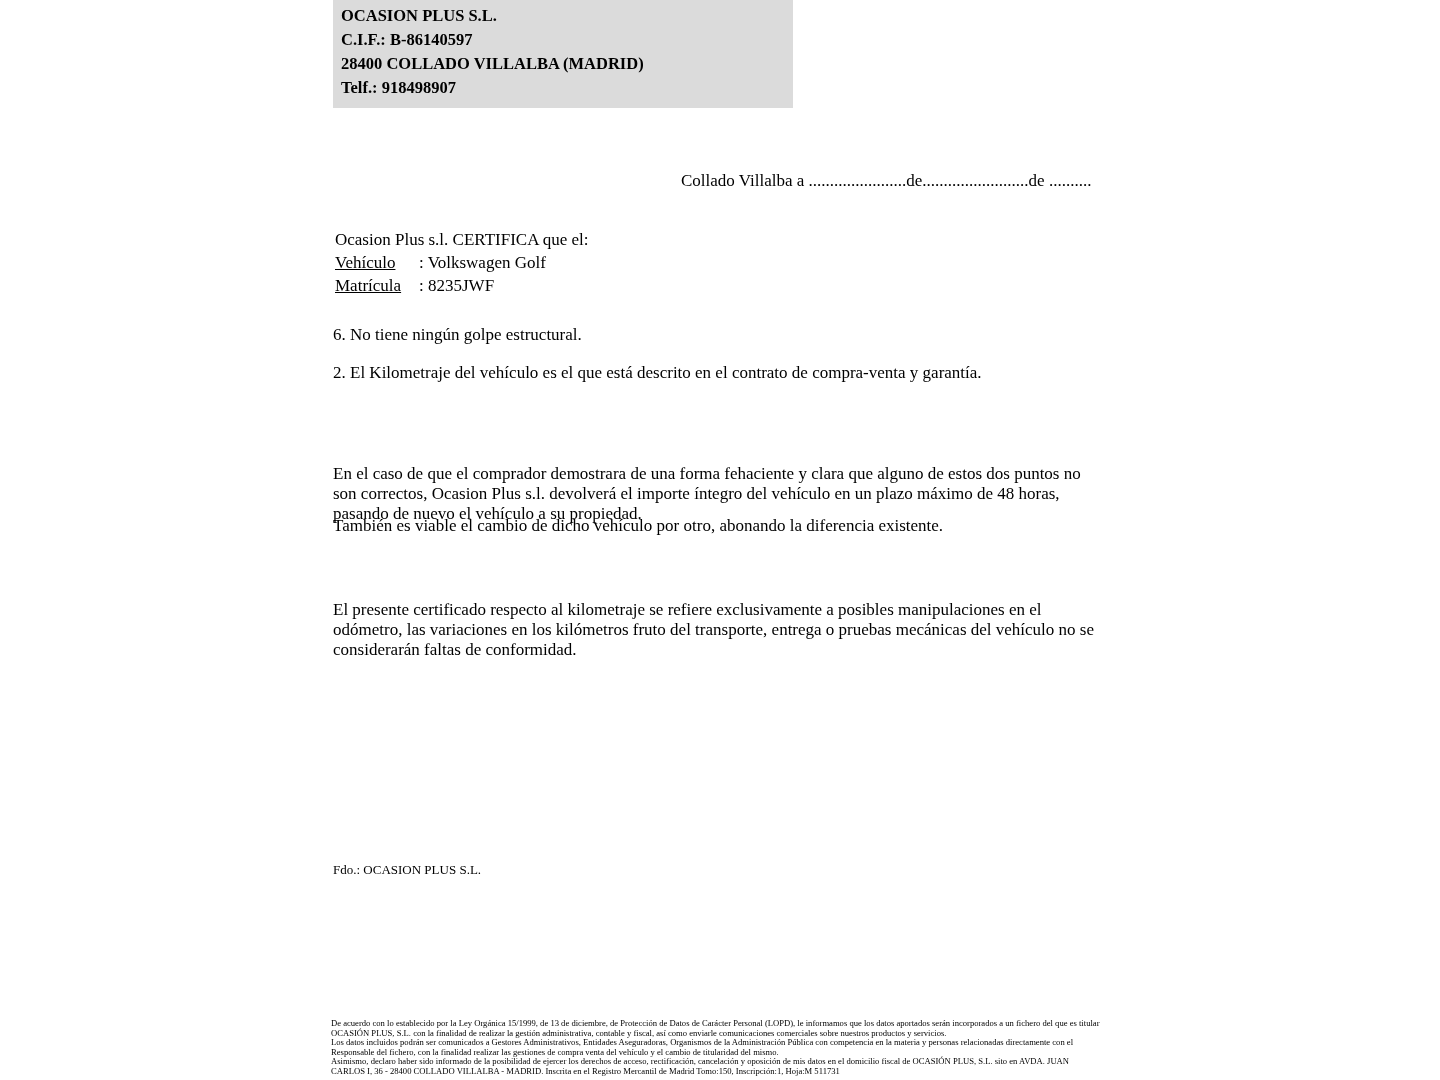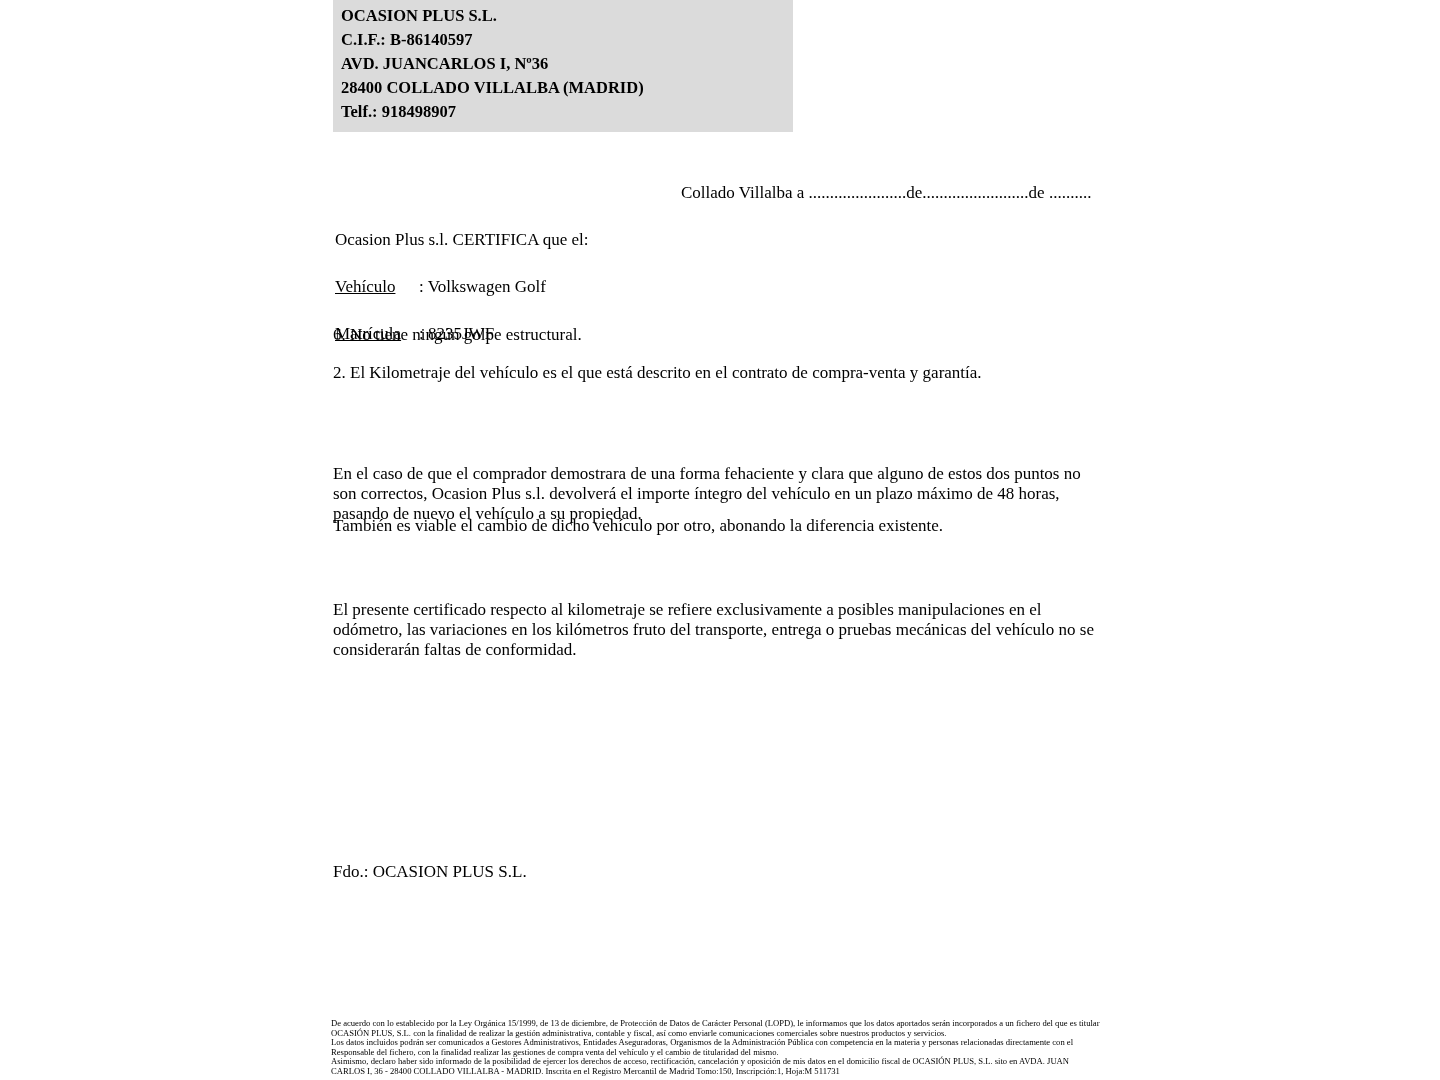--- a/index.html
+++ b/index.html
@@ -26,33 +26,31 @@
     font-weight: bold;
     font-size: 16.5px;
     line-height: 24px;
   }
   .date-line {
     position: absolute;
     left: 681px;
     top: 171px;
     font-size: 17px;
     white-space: nowrap;
-    margin-top: 12px;
   }
   .certifica {
     position: absolute;
     left: 335px;
     top: 228px;
     font-size: 17px;
     line-height: 23px;
   }
   .cert-row .label {
     display: inline-block;
     width: 84px;
-    margin-top: 24px;
   }
   .cert-row .label span {
     text-decoration: underline;
   }
   .body-block {
     position: absolute;
     left: 333px;
     width: 762px;
     font-size: 17px;
     line-height: 19.8px;
@@ -60,21 +58,21 @@
   .point-1 { top: 325px; }
   .point-2 { top: 363px; }
   .para-1 { top: 464px; }
   .para-2 { top: 516px; }
   .para-3 { top: 556px; }
   .para-4 { top: 600px; }
   .signature {
     position: absolute;
     left: 333px;
     top: 862px;
-    font-size: 17px;
+    font-size: 13px;
   }
   .footer {
     position: absolute;
     left: 331px;
     top: 1019px;
     width: 772px;
     font-size: 8.6px;
     line-height: 9.6px;
     font-family: Liberation Serif, serif;
   }
@@ -83,21 +81,20 @@
   }
 </style>
 </head>
 <body>
 
 <div class="page">
 
   <div class="header-box">
     <div>OCASION PLUS S.L.</div>
     <div>C.I.F.: B-86140597</div>
-    <div>AVD. JUANCARLOS I, Nº36</div>
     <div>28400 COLLADO VILLALBA (MADRID)</div>
     <div>Telf.: 918498907</div>
   </div>
 
   <div class="date-line">Collado Villalba a .......................de.........................de ..........</div>
 
   <div class="certifica">
     <div>Ocasion Plus s.l. CERTIFICA que el:</div>
     <div class="cert-row">
       <span class="label"><span>Vehículo</span></span><span>: Volkswagen Golf</span>

